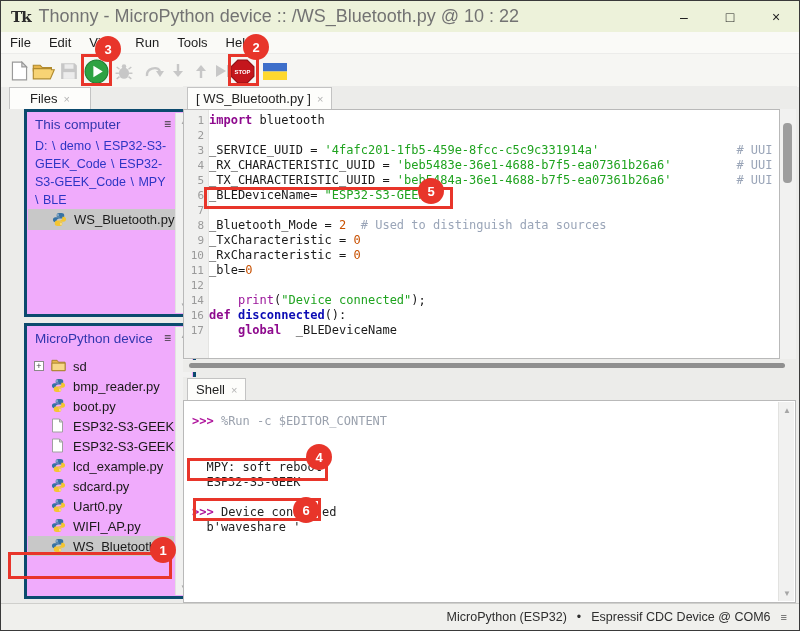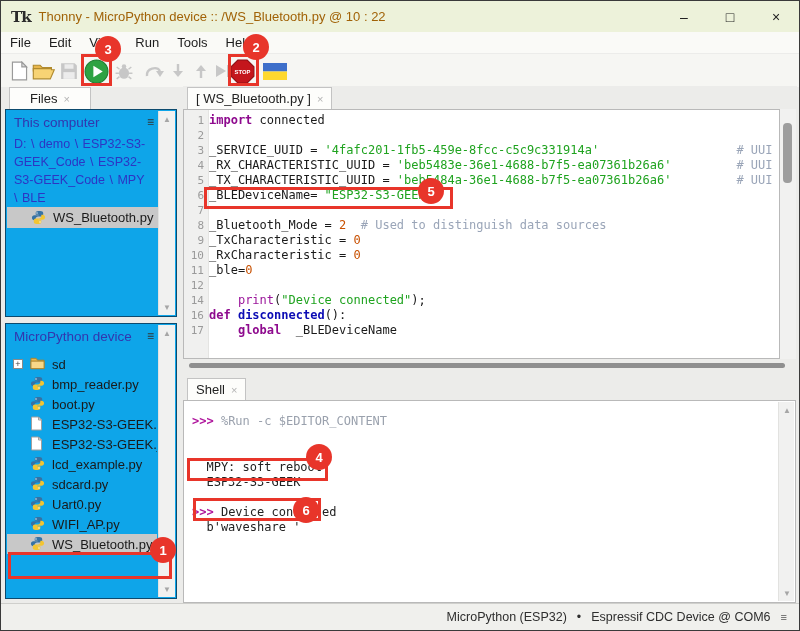--- a/index.html
+++ b/index.html
@@ -2,36 +2,36 @@
 <html><head>
 <meta charset="utf-8">
 <style>
   * { margin:0; padding:0; box-sizing:border-box; }
   html,body { width:800px; height:631px; font-family:"Liberation Sans",sans-serif; }
   #window { position:relative; width:800px; height:631px; background:#ececea; border:1px solid #3a3a3a; overflow:hidden; }
 
   
   #titlebar { position:absolute; left:0; top:0; width:798px; height:31px; background:#edf2da; display:flex; align-items:center; }
   #app-logo { font-family:"DejaVu Serif",serif; font-weight:bold; font-size:15px; color:#2b2b2b; margin:0 8px 0 10px; letter-spacing:-1px; }
-  #title-text { font-size:13px; color:#a16207; }
+  #title-text { font-size:18px; color:#737373; }
   #win-controls { position:absolute; right:0; top:0; height:31px; display:flex; }
   .win-btn { width:46px; height:31px; display:flex; align-items:center; justify-content:center; font-size:14px; color:#222; }
 
   
   #menubar { position:absolute; left:0; top:31px; width:798px; height:22px; background:#fafaf7; display:flex; align-items:center; border-bottom:1px solid #ececea; }
   .menu-item { font-size:13px; color:#1d1d1d; padding:2px 9px; }
 
   
   #toolbar { position:absolute; left:0; top:53px; width:798px; height:33px; background:#f6f6f3; }
   .tool-btn { position:absolute; top:4px; width:26px; height:26px; display:flex; align-items:center; justify-content:center; }
 
   
   #files-tab { position:absolute; left:8px; top:86px; height:22px; background:#fdfdfb; border:1px solid #c3c3c3; border-bottom:none; padding:0 20px; display:flex; align-items:center; gap:6px; font-size:13px; color:#222; }
   .tab-close { color:#b4b4b4; font-size:11px; }
-  .pane { position:absolute; background:#0ea5e9; border:1px solid #0c4a6e; }
+  .pane { position:absolute; background:#f0abfc; border:3px solid #0c4a6e;margin-left:19px; }
   #pane-computer { left:4px; top:108px; width:172px; height:208px; }
   #pane-device  { left:4px; top:322px; width:172px; height:276px; }
   .pane-header { position:absolute; left:8px; top:5px; font-size:13px; font-weight:bold; color:#3236ae; }
   #pane-device .pane-header { font-weight:normal; color:#3236ae; font-size:13.5px; }
   #pane-computer .pane-header { font-weight:normal; font-size:13.5px; }
   .pane-menu { position:absolute; right:22px; top:5px; font-size:12px; color:#333; }
   .vscroll { position:absolute; right:1px; top:1px; bottom:1px; width:17px; background:#f1f1f0; border-left:1px solid #e2e2e0; }
   .scroll-arrow { position:absolute; left:0; width:16px; height:16px; color:#a6a6a6; font-size:8px; display:flex; align-items:center; justify-content:center; }
   #computer-path { position:absolute; left:8px; top:25px; width:138px; font-size:12.5px; line-height:18px; color:#2d35c4; word-spacing:1px; }
   .file-row { position:absolute; left:1px; height:21px; display:flex; align-items:center; font-size:13px; color:#1a1a1a; }
@@ -350,21 +350,21 @@
       <span>[ WS_Bluetooth.py ]</span>
       <span class="tab-close">×</span>
     </div>
   </div>
 
   <div id="editor-box">
     <div id="gutter-bg"></div>
     <div id="editor-lines">
         <div class="code-row">
           <span class="gutter-num">1</span>
-          <span class="code-text"><span class="t-kw">import</span><span class="t-pl"> connected</span></span>
+          <span class="code-text"><span class="t-kw">import</span><span class="t-pl"> bluetooth</span></span>
         </div>
         <div class="code-row">
           <span class="gutter-num">2</span>
           <span class="code-text"></span>
         </div>
         <div class="code-row">
           <span class="gutter-num">3</span>
           <span class="code-text"><span class="t-pl">_SERVICE_UUID = </span><span class="t-str">'4fafc201-1fb5-459e-8fcc-c5c9c331914a'</span><span class="t-pl">                   </span><span class="t-com"># UUI</span></span>
         </div>
         <div class="code-row">

